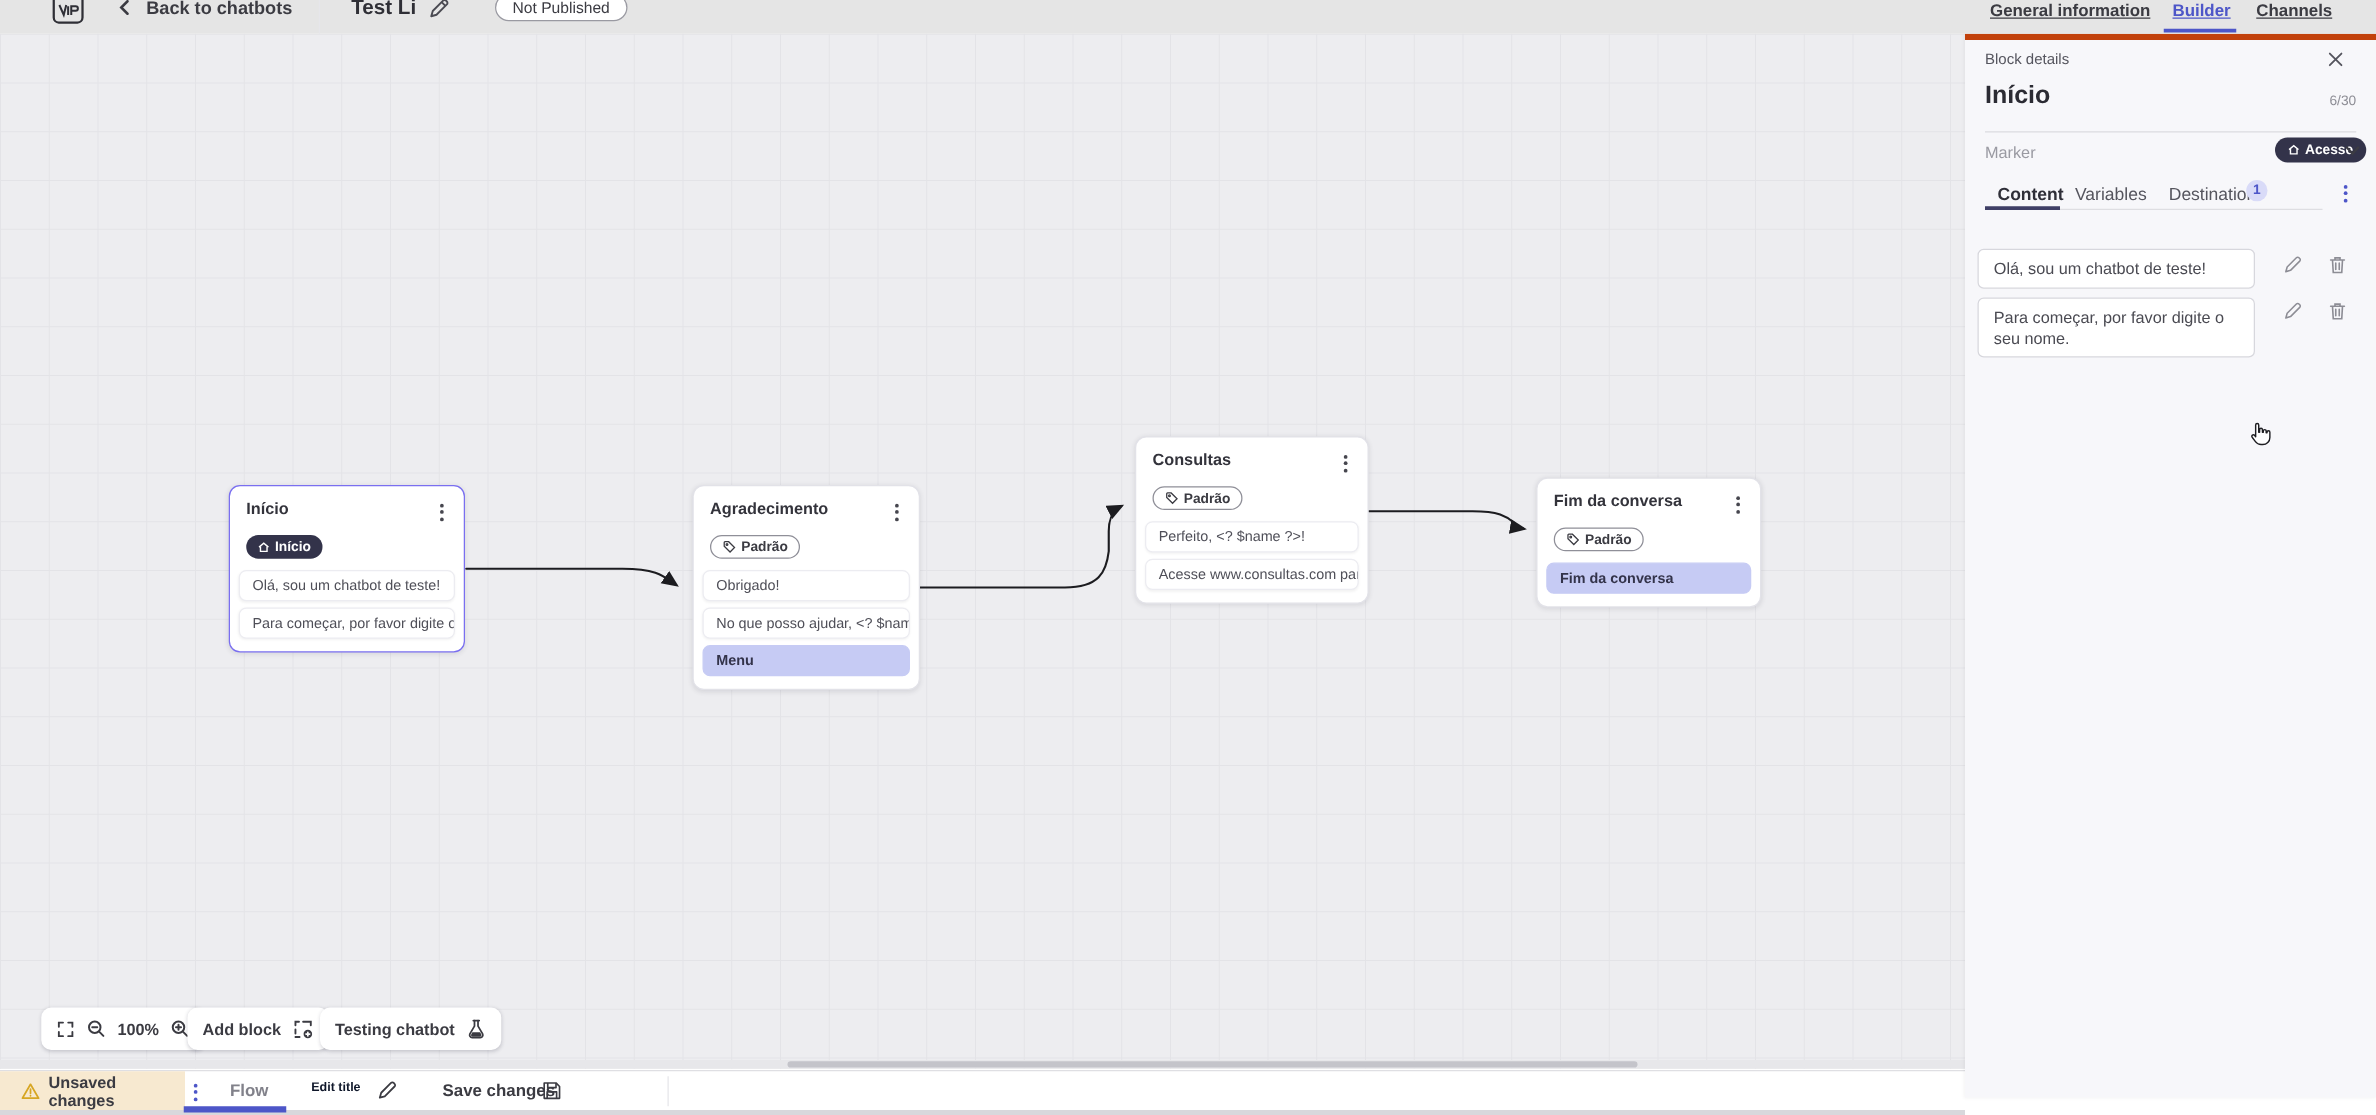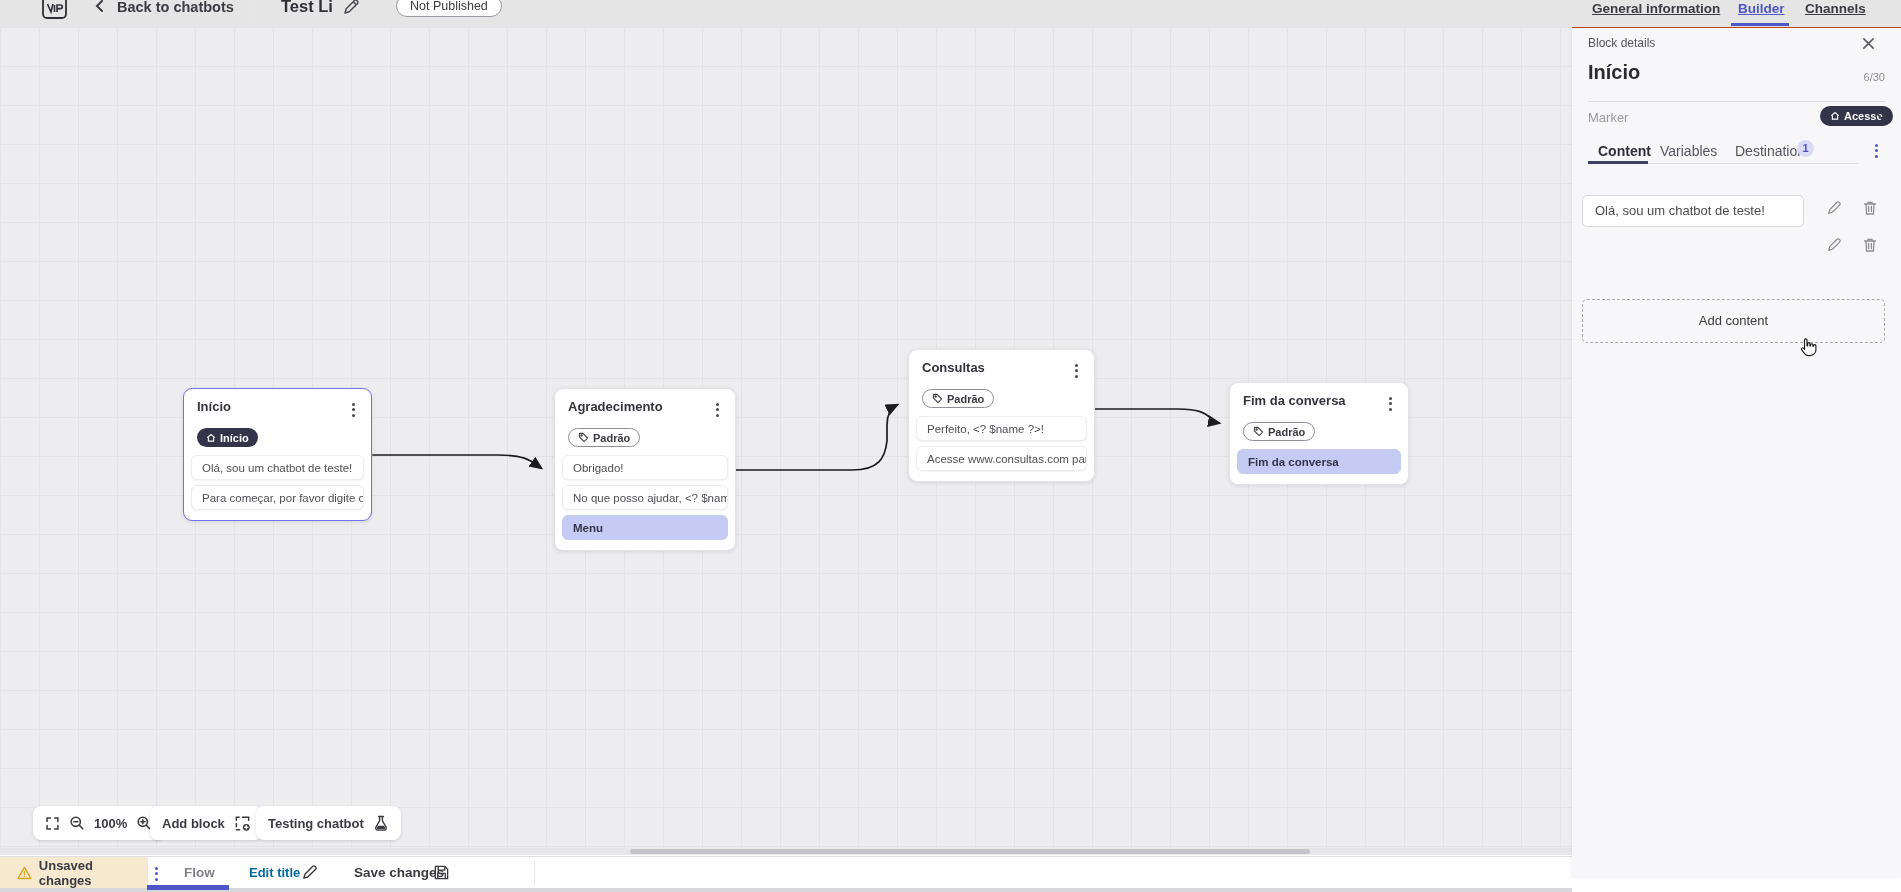--- a/index.html
+++ b/index.html
@@ -56,21 +56,21 @@
   .ctl .icn{ color:#3b3b42; display:inline-flex; }
   .zoom-group{ left:33px; top:779px; }
   .add-block{ left:150px; top:779px; }
   .testing{ left:256px; top:779px; }
 
   .h-scroll-track{ position:absolute; left:0; top:821px; width:1572px; height:7px; background:#e7e7ea; }
   .h-scroll-thumb{ position:absolute; left:630px; top:1px; width:680px; height:5px; border-radius:3px; background:#c4c4ca; }
 
   
   .panel{ position:absolute; left:1572px; top:27px; width:329px; height:851px; background:#f7f7fa;
-    border-top:1px solid #c2410c; box-shadow:-1px 0 3px rgba(0,0,0,.05); z-index:30; }
+    border-top:5px solid #c2410c; box-shadow:-1px 0 3px rgba(0,0,0,.05); z-index:30; }
   .panel-header{ position:absolute; left:16px; top:8px; font-size:12px; color:#55555e; }
   .panel-close{ position:absolute; left:290px; top:9px; color:#55555e; cursor:pointer; }
   .block-name{ position:absolute; left:16px; top:33px; font-size:20px; font-weight:bold; color:#2b2b33; }
   .name-counter{ position:absolute; right:16px; top:43px; font-size:11px; color:#8d8d95; }
   .name-underline{ position:absolute; left:16px; top:73px; width:297px; height:1px; background:#dcdce0; }
   .marker-label{ position:absolute; left:16px; top:82px; font-size:13px; color:#9a9aa2; }
   .marker-pill{ position:absolute; left:248px; top:78px; display:inline-flex; align-items:center; gap:4px;
     height:20px; padding:0 10px; background:#33334a; color:#fff; border-radius:10px; font-size:11px; font-weight:bold; cursor:pointer; }
   .marker-chev{ position:absolute; left:304px; top:84px; color:#3b3b42; cursor:pointer; }
 
@@ -93,21 +93,21 @@
     border-radius:5px; background:transparent; font-size:13px; color:#3b3b42; text-align:center;
     line-height:42px; cursor:pointer; font-family:"Liberation Sans",sans-serif; }
 
   
   .bottombar{ position:absolute; left:0; top:856px; width:1901px; height:32px; background:#fff;
     border-top:1px solid #dfdfe3; z-index:20; }
   .unsaved{ position:absolute; left:0; top:0; width:148px; height:32px; background:#f7e9d0;
     display:flex; align-items:center; gap:7px; padding-left:17px; font-size:13px; font-weight:bold; color:#3b3b42; }
   .bb-kebab{ position:absolute; left:152px; top:6px; color:#4d56c8; }
   .bb-flow{ position:absolute; left:184px; top:8px; font-size:13.5px; font-weight:bold; color:#81818a; cursor:pointer; }
-  .bb-edit{ position:absolute; left:249px; top:8px; font-size:13px; font-weight:bold; color:#0369a1; cursor:pointer; }
+  .bb-edit{ position:absolute; left:249px; top:8px; font-size:10px; font-weight:bold; color:#0f172a; cursor:pointer; }
   .bb-edit-ic{ position:absolute; left:301px; top:7px; color:#3b3b42; }
   .bb-save{ position:absolute; left:354px; top:8px; font-size:13.5px; font-weight:bold; color:#3b3b42; cursor:pointer; }
   .bb-save-ic{ position:absolute; left:433px; top:7px; color:#3b3b42; }
   .bb-divider{ position:absolute; left:534px; top:4px; width:1px; height:24px; background:#e6e6ea; }
   .bottom-strip{ position:absolute; left:0; top:888px; width:1572px; height:4px; background:#d8d8dc; z-index:25; }
   .flow-underline{ position:absolute; left:147px; top:885px; width:82px; height:5px; background:#4d56c8; z-index:26; }
 
   .cursor{ position:absolute; left:1797px; top:336px; z-index:60; pointer-events:none; }
   svg{ display:block; }
 </style>
@@ -335,32 +335,32 @@
       <svg width="16" height="16" viewBox="0 0 18 18" fill="none" stroke="currentColor" stroke-width="1.4" stroke-linejoin="round">
           <path d="M3 15l1.2-4.2L12.5 2.5a1.6 1.6 0 012.3 0l.7.7a1.6 1.6 0 010 2.3L7.2 13.8 3 15z"></path>
         </svg>
     </span>
     <span class="row-icon" style="left:290px; top:172px;">
       <svg width="16" height="16" viewBox="0 0 16 16" fill="none" stroke="currentColor" stroke-width="1.3" stroke-linecap="round">
           <path d="M2.5 4h11M6 4V2.3h4V4M4 4l.6 10h6.8L12 4M6.6 6.5v5M9.4 6.5v5"></path>
         </svg>
     </span>
 
+    <div class="content-card card-2">Para começar, por favor digite o seu nome.</div>
     <span class="row-icon" style="left:254px; top:209px;">
       <svg width="16" height="16" viewBox="0 0 18 18" fill="none" stroke="currentColor" stroke-width="1.4" stroke-linejoin="round">
           <path d="M3 15l1.2-4.2L12.5 2.5a1.6 1.6 0 012.3 0l.7.7a1.6 1.6 0 010 2.3L7.2 13.8 3 15z"></path>
         </svg>
     </span>
     <span class="row-icon" style="left:290px; top:209px;">
       <svg width="16" height="16" viewBox="0 0 16 16" fill="none" stroke="currentColor" stroke-width="1.3" stroke-linecap="round">
           <path d="M2.5 4h11M6 4V2.3h4V4M4 4l.6 10h6.8L12 4M6.6 6.5v5M9.4 6.5v5"></path>
         </svg>
     </span>
 
-    <button class="add-content">Add content</button>
   </aside>
 
   <footer class="bottombar">
     <div class="unsaved">
       <svg width="15" height="14" viewBox="0 0 16 15" fill="none" stroke="#d7a623" stroke-width="1.5" stroke-linejoin="round">
           <path d="M8 1.5L15 13.5H1z"></path>
           <path d="M8 5.7v3.6M8 11.2v.2" stroke-linecap="round"></path>
         </svg>
       <span>Unsaved changes</span>
     </div>

